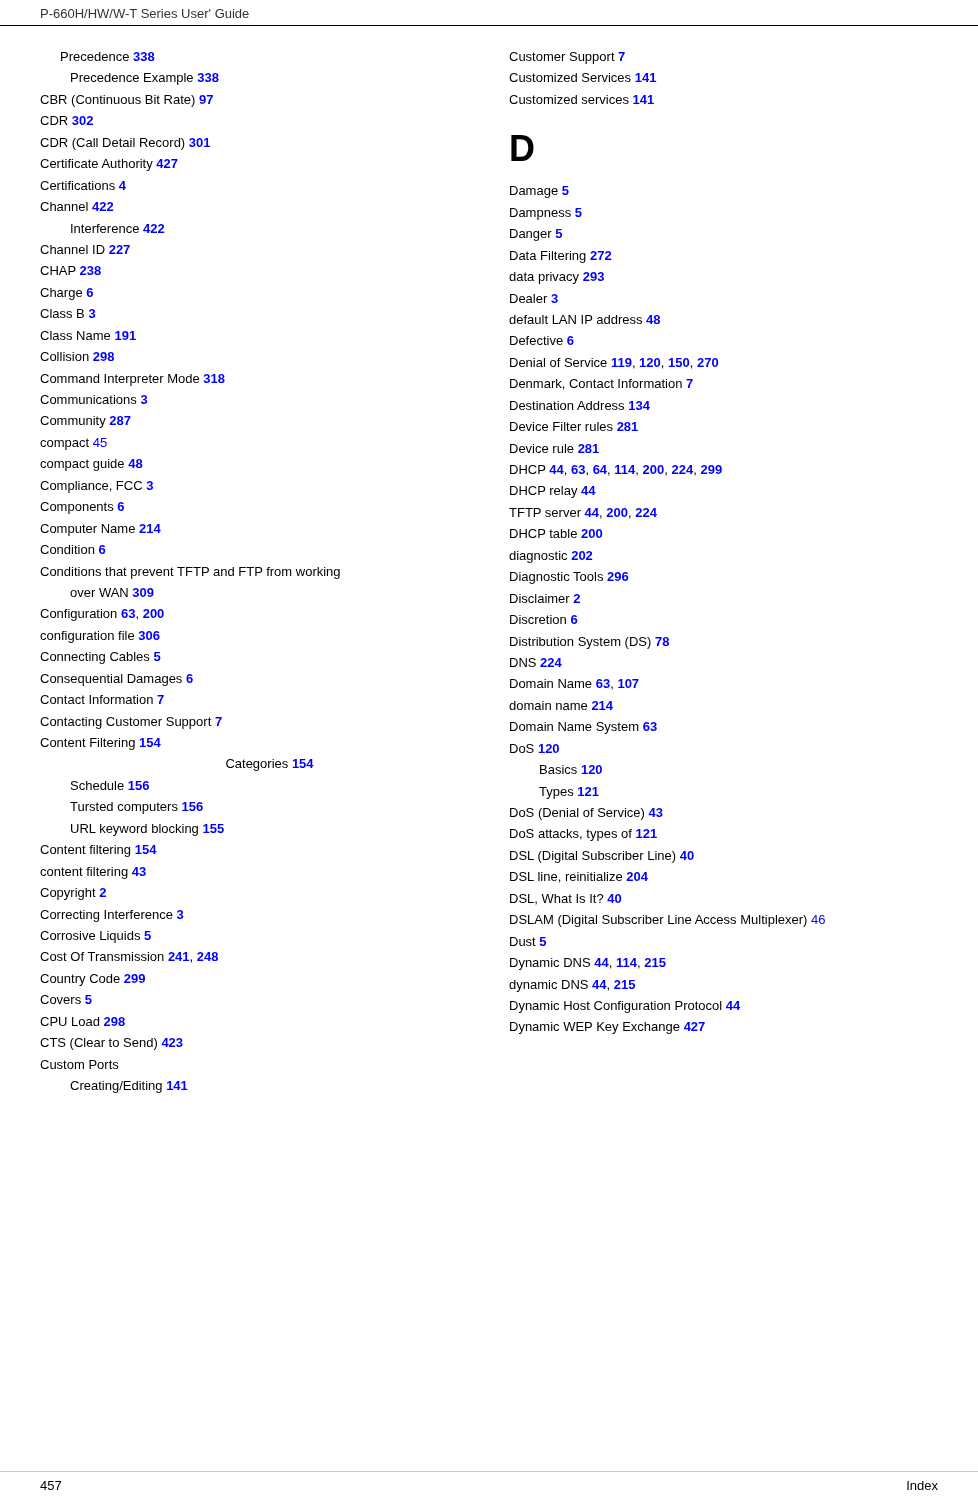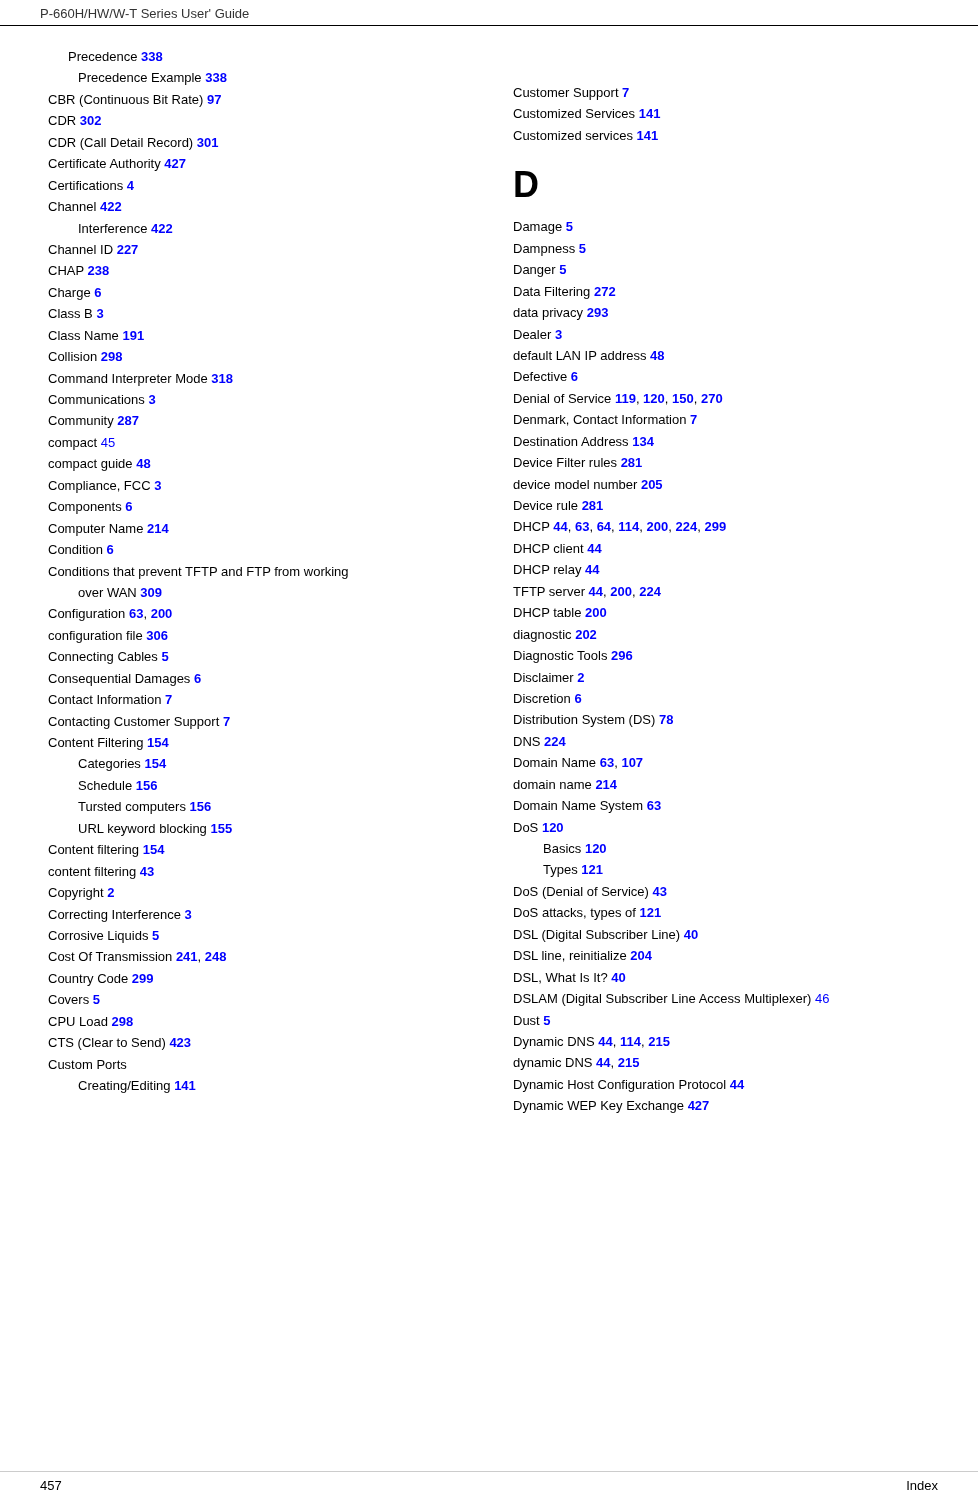--- a/index.html
+++ b/index.html
@@ -19,26 +19,24 @@
       color: #333;
     }
     .page-content {
       display: flex;
       padding: 20px 40px 20px 40px;
       gap: 0;
     }
     .col-left {
       width: 460px;
       padding-right: 20px;
-      margin-left: 8px;
     }
     .col-right {
       width: 460px;
       padding-left: 20px;
-      margin-top: 36px;
     }
     .entry {
       line-height: 1.65;
     }
     .entry .label {
       color: #000;
     }
     .section-letter {
       font-size: 36px;
       font-weight: bold;
@@ -165,21 +163,21 @@
   </div>
         <div class="entry" style="">
     <span class="label">Contact Information </span><span style="color:#00f;font-weight:bold;">7</span>
   </div>
         <div class="entry" style="">
     <span class="label">Contacting Customer Support </span><span style="color:#00f;font-weight:bold;">7</span>
   </div>
         <div class="entry" style="">
     <span class="label">Content Filtering </span><span style="color:#00f;font-weight:bold;">154</span>
   </div>
-        <div class="entry" style="padding-left:30px;">
+        <div class="entry" style="padding-left:30px;text-align:center;">
     <span class="label">Categories </span><span style="color:#00f;font-weight:bold;">154</span>
   </div>
         <div class="entry" style="padding-left:30px;">
     <span class="label">Schedule </span><span style="color:#00f;font-weight:bold;">156</span>
   </div>
         <div class="entry" style="padding-left:30px;">
     <span class="label">Tursted computers </span><span style="color:#00f;font-weight:bold;">156</span>
   </div>
         <div class="entry" style="padding-left:30px;">
     <span class="label">URL keyword blocking </span><span style="color:#00f;font-weight:bold;">155</span>
@@ -263,30 +261,24 @@
         <div class="entry" style="">
     <span class="label">Denmark, Contact Information </span><span style="color:#00f;font-weight:bold;">7</span>
   </div>
         <div class="entry" style="">
     <span class="label">Destination Address </span><span style="color:#00f;font-weight:bold;">134</span>
   </div>
         <div class="entry" style="">
     <span class="label">Device Filter rules </span><span style="color:#00f;font-weight:bold;">281</span>
   </div>
         <div class="entry" style="">
-    <span class="label">device model number </span><span style="color:#00f;font-weight:bold;">205</span>
-  </div>
-        <div class="entry" style="">
     <span class="label">Device rule </span><span style="color:#00f;font-weight:bold;">281</span>
   </div>
         <div class="entry" style="">
     <span class="label">DHCP </span><span style="color:#00f;font-weight:bold;">44</span>, <span style="color:#00f;font-weight:bold;">63</span>, <span style="color:#00f;font-weight:bold;">64</span>, <span style="color:#00f;font-weight:bold;">114</span>, <span style="color:#00f;font-weight:bold;">200</span>, <span style="color:#00f;font-weight:bold;">224</span>, <span style="color:#00f;font-weight:bold;">299</span>
-  </div>
-        <div class="entry" style="">
-    <span class="label">DHCP client </span><span style="color:#00f;font-weight:bold;">44</span>
   </div>
         <div class="entry" style="">
     <span class="label">DHCP relay </span><span style="color:#00f;font-weight:bold;">44</span>
   </div>
         <div class="entry" style="">
     <span class="label">TFTP server </span><span style="color:#00f;font-weight:bold;">44</span>, <span style="color:#00f;font-weight:bold;">200</span>, <span style="color:#00f;font-weight:bold;">224</span>
   </div>
         <div class="entry" style="">
     <span class="label">DHCP table </span><span style="color:#00f;font-weight:bold;">200</span>
   </div>

